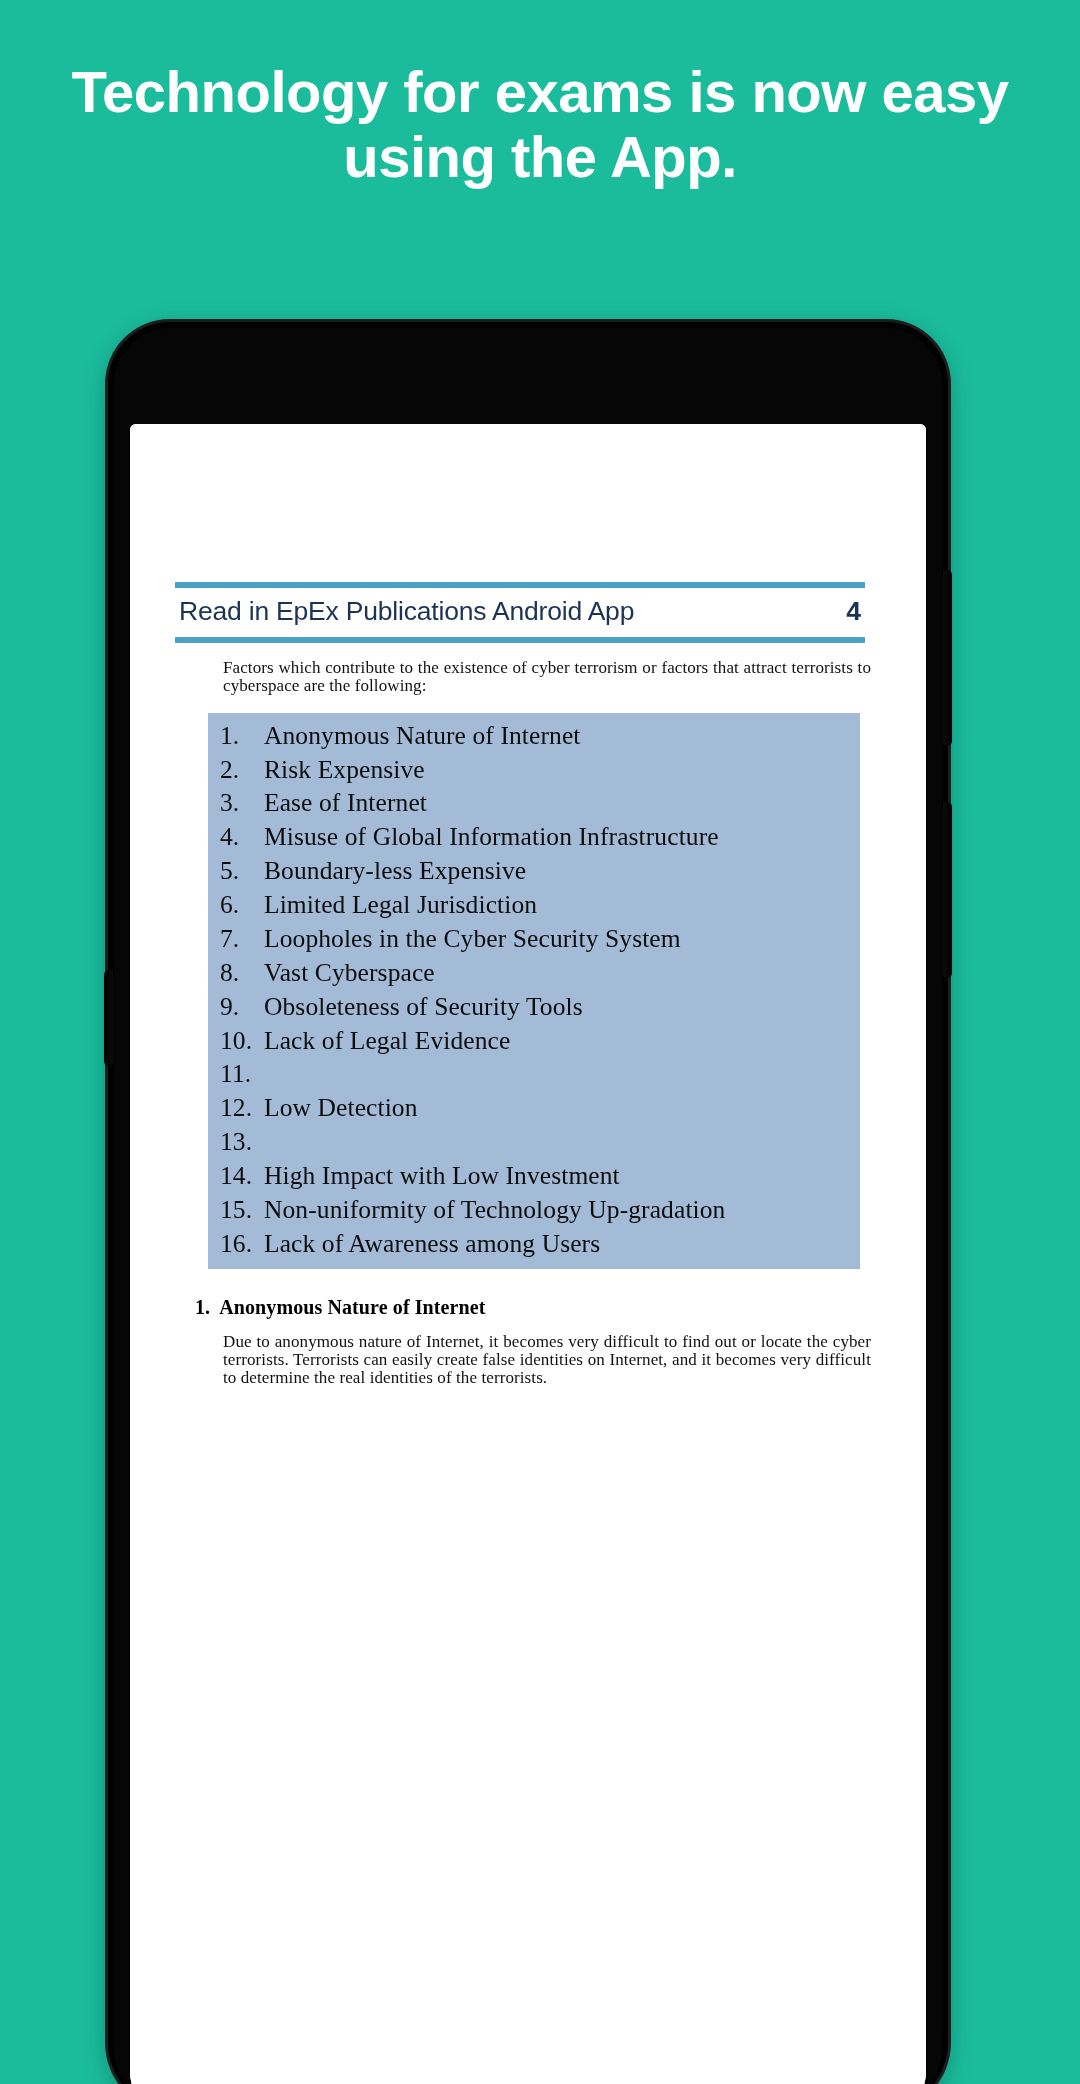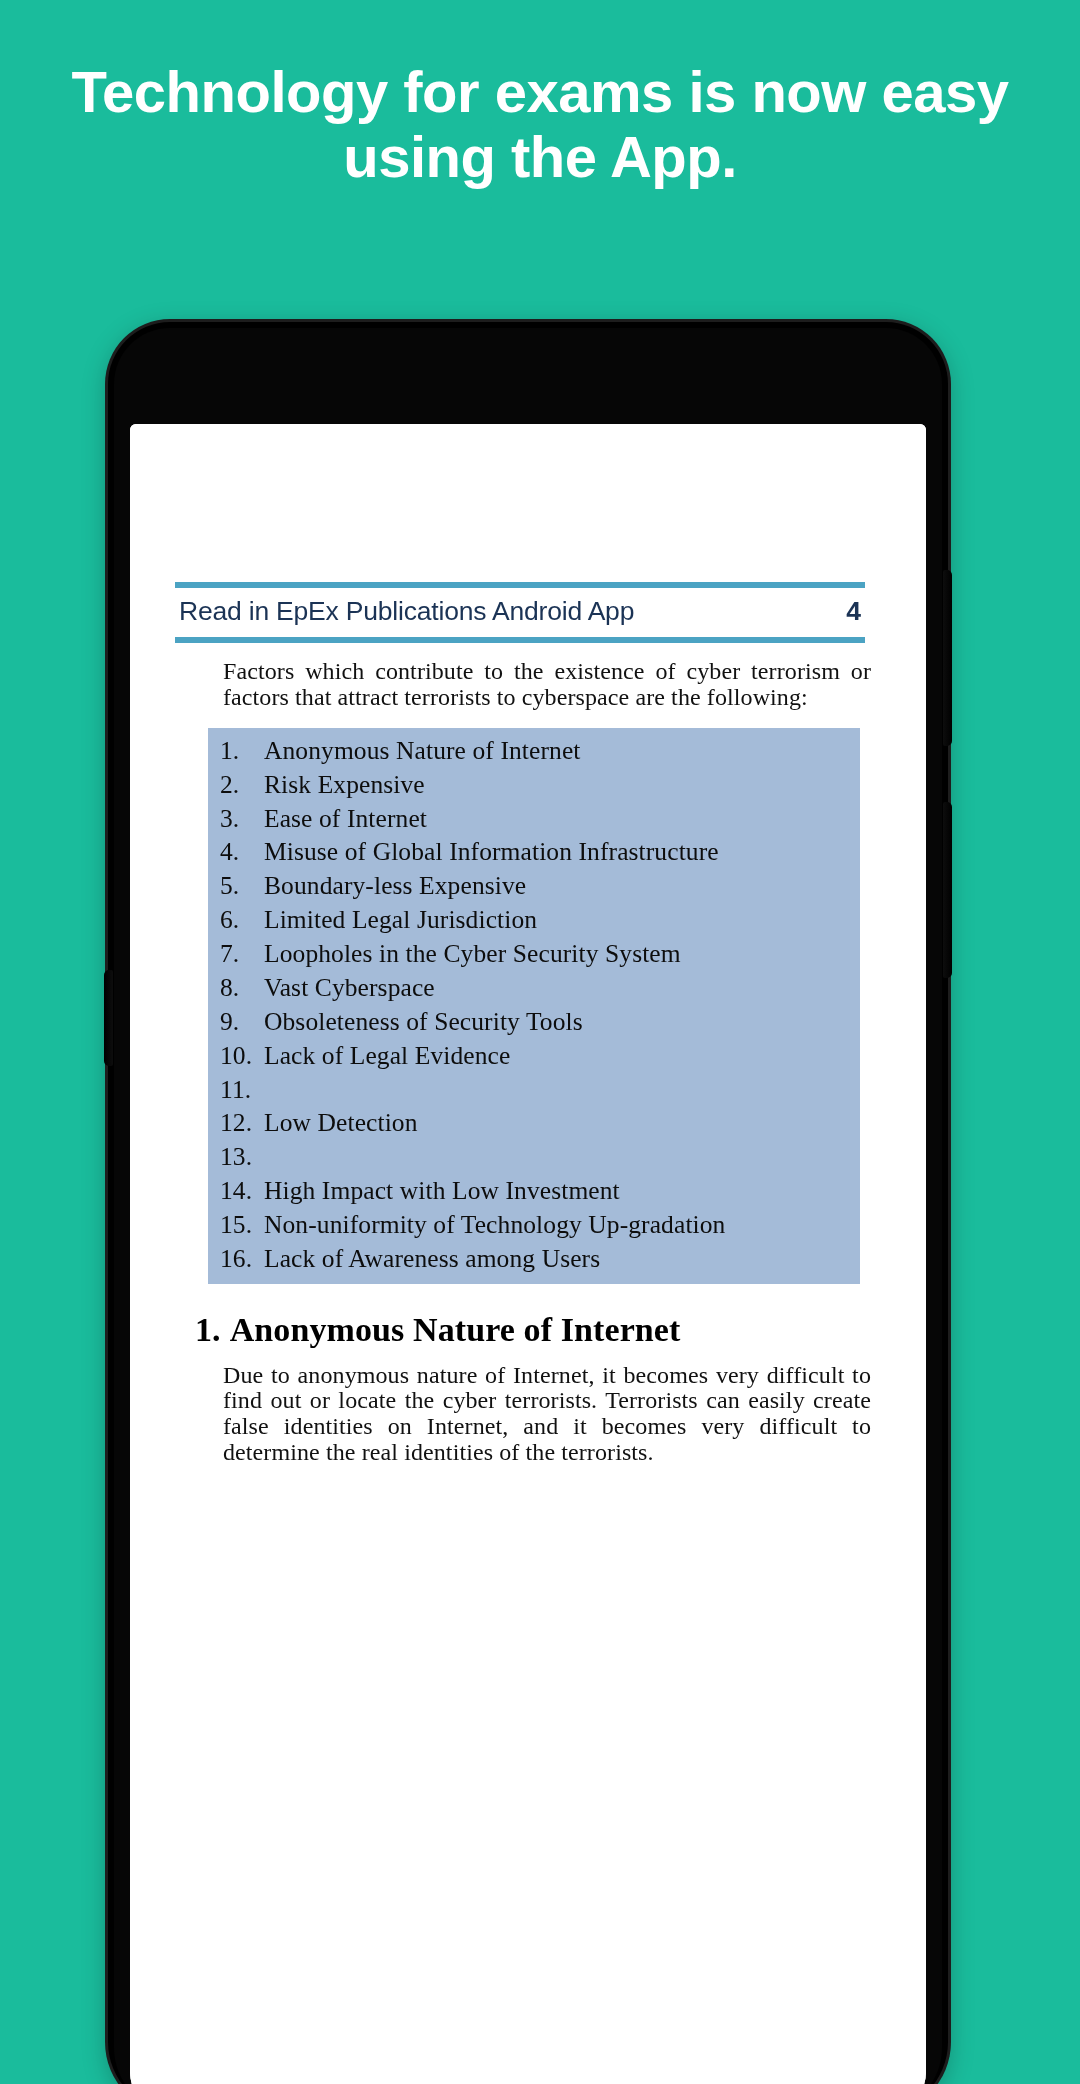--- a/index.html
+++ b/index.html
@@ -94,21 +94,21 @@
   }
 
   .doc-body{
     position:absolute;
     left:45px; top:235px; width:700px;
     font-family:"Liberation Serif", serif;
     color:#111111;
   }
 
   .para{
-    font-size:24px;
+    font-size:17px;
     line-height:1.075;
     text-align:justify;
     text-justify:inter-word;
     margin-left:48px;
     margin-right:4px;
     letter-spacing:0.1px;
   }
   .para-intro{ margin-bottom:17px; }
 
   
@@ -130,21 +130,21 @@
   .hl-num{
     display:inline-block;
     min-width:44px;
     flex:0 0 auto;
   }
   .hl-text{ flex:1 1 auto; }
 
   .section-head{
     font-family:"Liberation Serif", serif;
     font-weight:700;
-    font-size:34px;
+    font-size:20px;
     color:#000000;
     margin:27px 0 14px 20px;
     letter-spacing:0.1px;
   }
   .section-head .sh-num{ margin-right:9px; }
 
   .para-tail{ margin-bottom:0; }
 </style>
 </head>
 <body>

